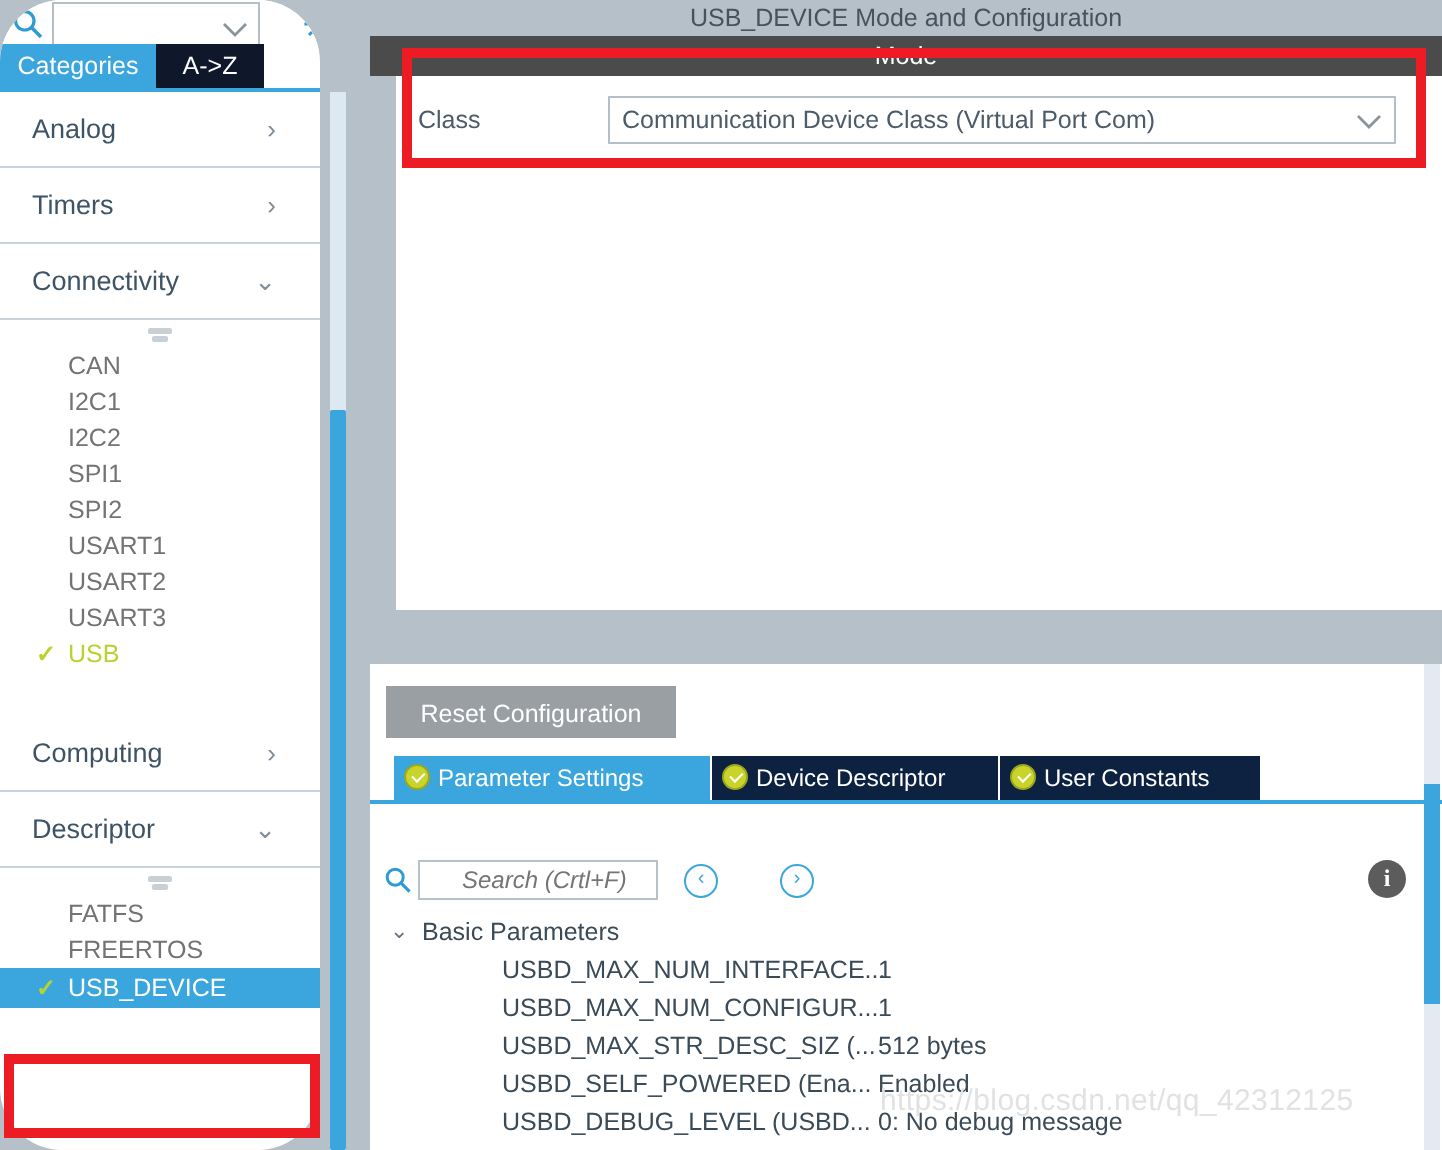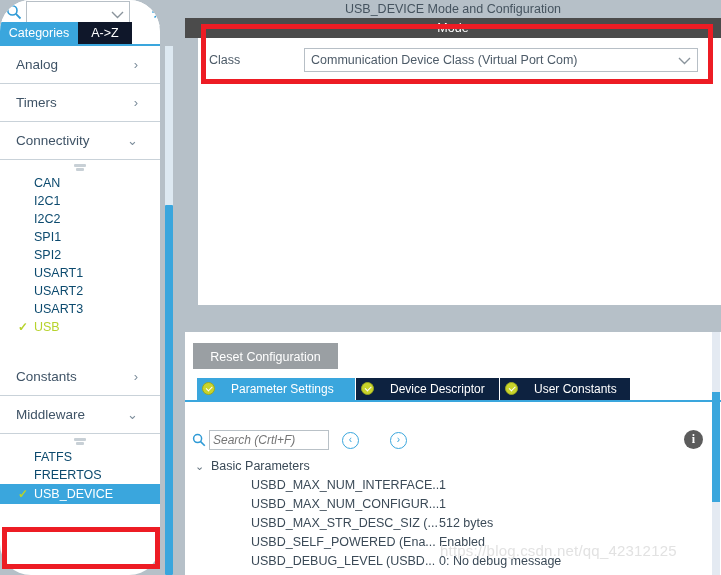--- a/index.html
+++ b/index.html
@@ -35,21 +35,21 @@
   .cat-header{position:relative;height:38px;line-height:38px;padding-left:16px;
     color:#3f5366;font-size:13.5px;border-bottom:1px solid #c9d2d9;
     background:#fff;box-sizing:border-box;}
   .cat-header .arrow{position:absolute;right:22px;top:0;line-height:38px;color:#7d8e9c;font-size:13px;}
 
   .grip{height:14px;position:relative;background:#fff;}
   .grip i{position:absolute;left:50%;top:4px;margin-left:-6px;width:12px;height:3px;
     background:#c8d0d6;border-radius:1px;display:block;}
   .grip i.b{top:8px;width:8px;margin-left:-4px;}
 
-  .peri{height:18px;line-height:18px;padding-left:34px;font-size:12.5px;color:#0c4a6e;position:relative;background:#fff;}
+  .peri{height:18px;line-height:18px;padding-left:34px;font-size:12.5px;color:#737373;position:relative;background:#fff;}
   .peri.on{color:#b7d32d;}
   .peri .chk{position:absolute;left:18px;top:0;line-height:18px;color:#b7d32d;font-weight:bold;font-size:12px;}
   .peri.sel{background:#3aa6dd;color:#ffffff;}
   .peri.sel .chk{color:#b7d32d;}
 
   
   .lsb-track{position:absolute;left:165px;top:46px;width:8px;height:529px;background:#dde9f2;}
   .lsb-thumb{position:absolute;left:165px;top:205px;width:8px;height:370px;background:#3aa6dd;border-radius:1px;}
   .lsb-gutter{position:absolute;left:173px;top:0;width:12px;height:575px;background:#b6c0c8;}
 
@@ -75,38 +75,38 @@
   .mode-white{position:absolute;left:13px;top:80px;width:523px;height:225px;background:#ffffff;}
 
   
   .config-body{position:absolute;left:0;top:332px;width:536px;height:243px;background:#ffffff;}
   .reset-btn{position:absolute;left:8px;top:11px;width:145px;height:26px;
     background:#9a9fa3;color:#ffffff;font-size:12.5px;line-height:26px;text-align:center;border:0;
     font-family:"Liberation Sans", sans-serif;}
 
   .ctabs{position:absolute;left:0;top:46px;width:536px;height:22px;}
   .ctab{position:absolute;top:0;height:22px;line-height:22px;color:#ffffff;font-size:12px;
-    padding-left:34px;padding-right:10px;box-sizing:border-box;white-space:nowrap;}
+    padding-left:22px;padding-right:10px;box-sizing:border-box;white-space:nowrap;}
   .ctab .ck{position:absolute;left:5px;top:4px;width:13px;height:13px;border-radius:50%;
     background:#c9d42b;border:1px solid #9aa71f;box-sizing:border-box;}
   .ctab .ck:after{content:"";position:absolute;left:3px;top:3px;width:5px;height:2.5px;
     border-left:1.6px solid #ffffff;border-bottom:1.6px solid #ffffff;transform:rotate(-45deg);}
   .ctab.active{background:#3aa6dd;}
   .ctab.inactive{background:#0d2240;}
   .ctabs-underline{position:absolute;left:0;top:68px;width:536px;height:2px;background:#3aa6dd;}
 
   .config-note{position:absolute;left:2px;top:72px;width:529px;height:20px;line-height:19px;
     background:#ffffff;border:1px solid #c6ced4;box-sizing:border-box;padding-left:4px;
     font-size:12.5px;color:#3b4a57;}
 
   .searchbar{position:absolute;left:2px;top:96px;width:529px;height:28px;}
   .searchbar .glass{position:absolute;left:5px;top:5px;width:14px;height:14px;}
   .search-input{position:absolute;left:22px;top:2px;width:120px;height:20px;
     border:1px solid #b9c1c7;background:#ffffff;box-sizing:border-box;
-    font-family:"Liberation Sans", sans-serif;font-size:12px;font-style:italic;color:#9aa3ab;padding-left:3px;}
+    font-family:"Liberation Sans", sans-serif;font-size:12px;font-style:italic;color:#9aa3ab;padding-left:21px;}
   .navbtn{position:absolute;top:4px;width:17px;height:17px;border:1.4px solid #3aa6dd;border-radius:50%;
     box-sizing:border-box;color:#3aa6dd;font-size:10px;line-height:14px;text-align:center;}
   #nav-prev{left:155px;}
   #nav-next{left:203px;}
   .info-icon{position:absolute;left:497px;top:2px;width:19px;height:19px;border-radius:50%;
     background:#5c5c5c;color:#ffffff;font-size:12px;font-weight:bold;line-height:19px;text-align:center;
     font-family:"Liberation Serif", serif;}
 
   .tree{position:absolute;left:2px;top:124px;width:529px;}
   .tree-group{position:relative;height:20px;line-height:20px;padding-left:24px;font-size:12.5px;color:#3b4a57;}
@@ -217,26 +217,26 @@
         <span>USART3</span>
       </div>
       <div class="peri on">
         <span class="chk">✓</span>
         <span>USB</span>
       </div>
 
       <div style="height:22px;background:#fff;"></div>
 
       <div class="cat-header">
-        <span>Constants</span>
+        <span>Computing</span>
         <span class="arrow">›</span>
       </div>
 
       <div class="cat-header">
-        <span>Middleware</span>
+        <span>Descriptor</span>
         <span class="arrow">⌄</span>
       </div>
 
       <div class="grip">
           <i></i>
           <i class="b"></i>
         </div>
 
       <div class="peri">
         <span>FATFS</span>

